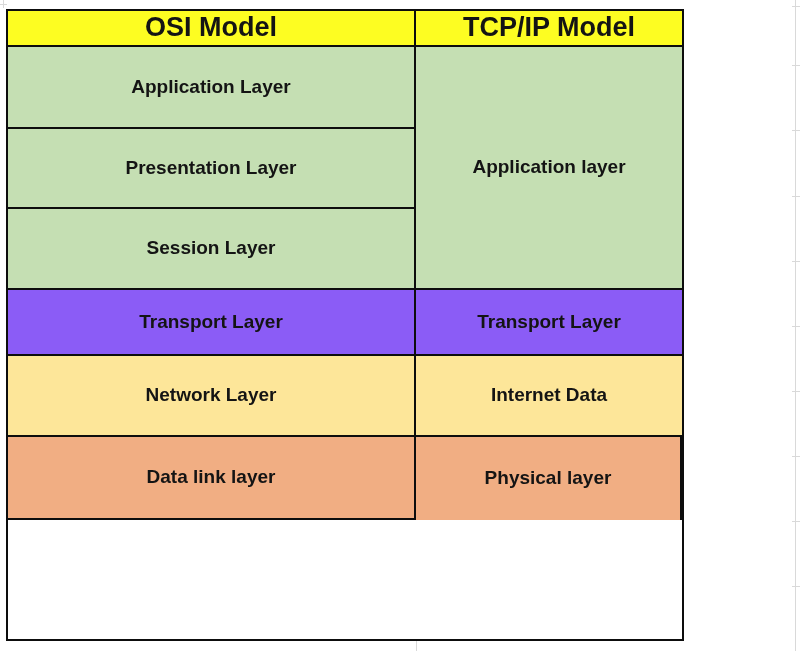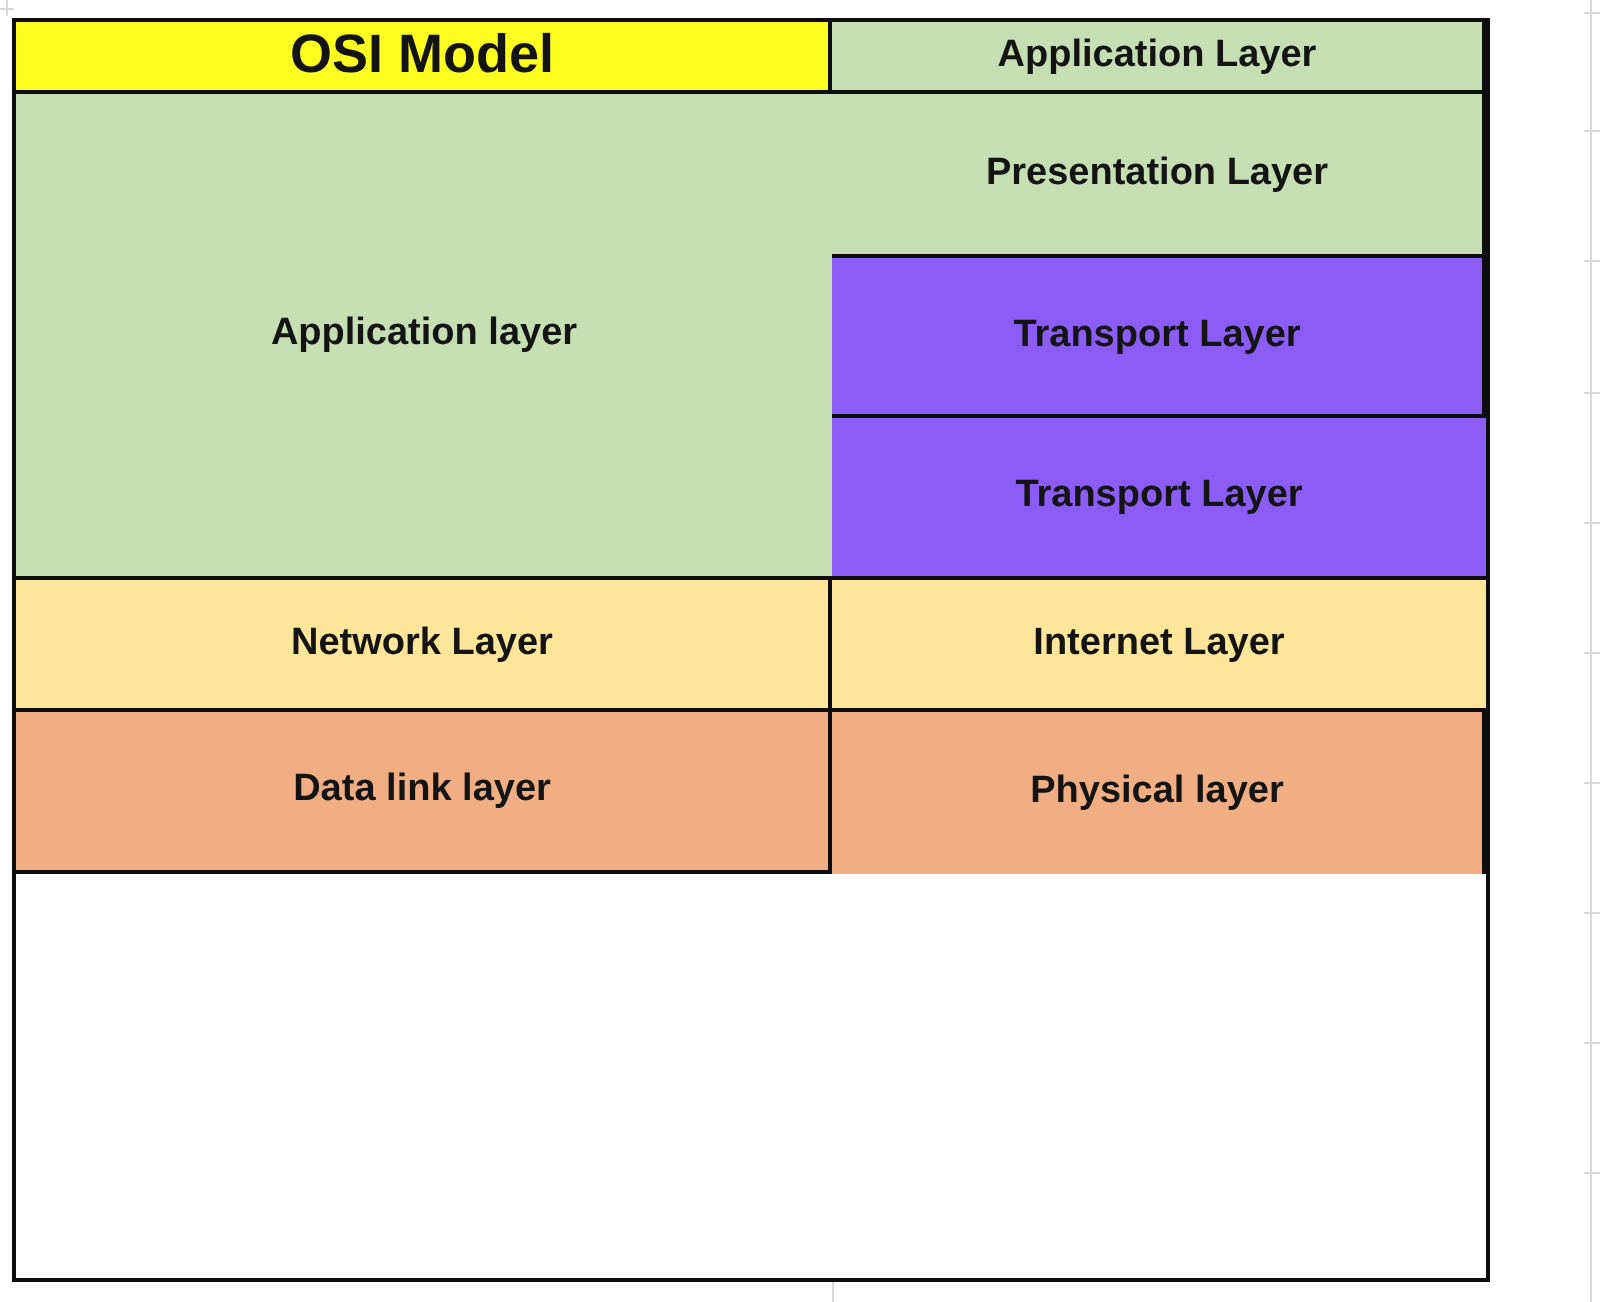--- a/index.html
+++ b/index.html
@@ -23,21 +23,21 @@
   .gridline { position: absolute; background: #d9d9d9; }
   .gl-top-left   { left: 0;     top: 4px;   width: 7px;  height: 1px; }
   .gl-top-vert   { left: 3px;   top: 0;     width: 1px;  height: 8px; }
   .gl-right-vert { left: 795px; top: 0;     width: 1px;  height: 651px; }
   .gl-bottom-col { left: 416px; top: 641px; width: 1px;  height: 10px; }
   .gl-tick { left: 792px; width: 8px; height: 1px; }
 
   .model-table {
     position: absolute;
     left: 6px; top: 9px;
-    width: 739px; height: 632px;
+    width: 678px; height: 632px;
     display: grid;
     grid-template-columns: 408px 1fr;
     grid-template-rows: 36px 82px 80px 81px 66px 81px 83px 1fr;
     border: 2px solid var(--border);
     background: #ffffff;
   }
   .cell {
     display: flex;
     align-items: center;
     justify-content: center;
@@ -78,43 +78,49 @@
   <div class="gridline gl-tick" style="top:391px"></div>
   <div class="gridline gl-tick" style="top:456px"></div>
   <div class="gridline gl-tick" style="top:521px"></div>
   <div class="gridline gl-tick" style="top:586px"></div>
 
   <div class="model-table">
 
     <div class="cell header-cell bg-yellow b-right b-bottom">
       <span>OSI Model</span>
     </div>
+    <div class="cell header-cell bg-yellow b-bottom">
+      <span>TCP/IP Model</span>
+    </div>
 
     <div class="cell bg-green b-right b-bottom">
       <span>Application Layer</span>
     </div>
     <div class="cell bg-green span-3 b-bottom">
       <span>Application layer</span>
     </div>
     <div class="cell bg-green b-right b-bottom">
       <span>Presentation Layer</span>
+    </div>
+    <div class="cell bg-green b-right b-bottom">
+      <span>Session Layer</span>
     </div>
 
     <div class="cell bg-blue b-right b-bottom">
       <span>Transport Layer</span>
     </div>
     <div class="cell bg-blue b-bottom">
       <span>Transport Layer</span>
     </div>
 
     <div class="cell bg-tan b-right b-bottom">
       <span>Network Layer</span>
     </div>
     <div class="cell bg-tan b-bottom">
-      <span>Internet Layer</span>
+      <span>Internet Data</span>
     </div>
 
     <div class="cell bg-orange b-right b-bottom">
       <span>Data link layer</span>
     </div>
     <div class="cell bg-orange b-right">
       <span>Physical layer</span>
     </div>
 
   </div>

